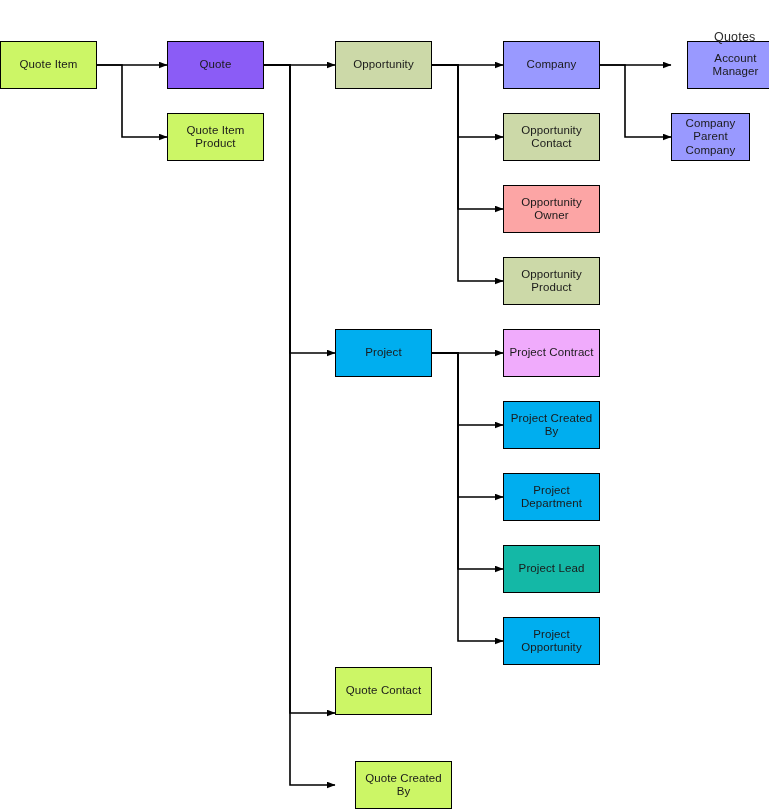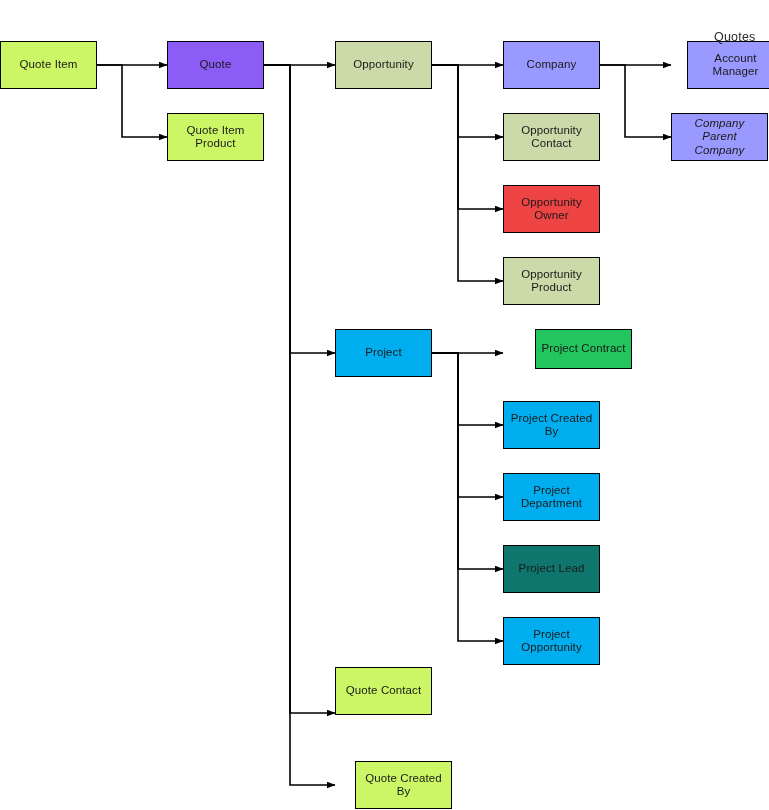--- a/index.html
+++ b/index.html
@@ -86,32 +86,32 @@
 
   <div id="node-layer">
       <div class="node" style="left: 0px; top: 41px; width: 97px; height: 48px; background: rgb(204, 246, 102); border-color: rgb(0, 0, 0); color: rgb(26, 26, 26);"><span class="node-label">Quote Item</span></div>
       <div class="node" style="left: 167px; top: 41px; width: 97px; height: 48px; background: #8b5cf6; border-color: rgb(0, 0, 0); color: rgb(26, 26, 26);"><span class="node-label">Quote</span></div>
       <div class="node" style="left: 167px; top: 113px; width: 97px; height: 48px; background: rgb(204, 246, 102); border-color: rgb(0, 0, 0); color: rgb(26, 26, 26);"><span class="node-label">Quote Item
 Product</span></div>
       <div class="node" style="left: 335px; top: 41px; width: 97px; height: 48px; background: rgb(204, 217, 168); border-color: rgb(0, 0, 0); color: rgb(26, 26, 26);"><span class="node-label">Opportunity</span></div>
       <div class="node" style="left: 503px; top: 41px; width: 97px; height: 48px; background: rgb(153, 153, 255); border-color: rgb(0, 0, 0); color: rgb(26, 26, 26);"><span class="node-label">Company</span></div>
       <div class="node" style="left: 503px; top: 113px; width: 97px; height: 48px; background: rgb(204, 217, 168); border-color: rgb(0, 0, 0); color: rgb(26, 26, 26);"><span class="node-label">Opportunity
 Contact</span></div>
-      <div class="node" style="left: 503px; top: 185px; width: 97px; height: 48px; background: #ef4444; border-color: rgb(0, 0, 0); color: rgb(26, 26, 26);"><span class="node-label">Opportunity Owner</span></div>
+      <div class="node" style="left: 503px; top: 185px; width: 97px; height: 48px; background: #fca5a5; border-color: rgb(0, 0, 0); color: rgb(26, 26, 26);"><span class="node-label">Opportunity Owner</span></div>
       <div class="node" style="left: 503px; top: 257px; width: 97px; height: 48px; background: rgb(204, 217, 168); border-color: rgb(0, 0, 0); color: rgb(26, 26, 26);"><span class="node-label">Opportunity
 Product</span></div>
       <div class="node" style="left: 671px; top: 41px; width: 97px; height: 48px; background: rgb(153, 153, 255); border-color: rgb(0, 0, 0); color: rgb(26, 26, 26); margin-left: 16px;"><span class="node-label">Account Manager</span></div>
-      <div class="node" style="left: 671px; top: 113px; width: 97px; height: 48px; background: rgb(153, 153, 255); border-color: rgb(0, 0, 0); color: rgb(26, 26, 26); font-style: italic;"><span class="node-label">Company Parent
+      <div class="node" style="left: 671px; top: 113px; width: 79px; height: 48px; background: rgb(153, 153, 255); border-color: rgb(0, 0, 0); color: rgb(26, 26, 26);"><span class="node-label">Company Parent
 Company</span></div>
       <div class="node" style="left: 335px; top: 329px; width: 97px; height: 48px; background: rgb(0, 174, 239); border-color: rgb(0, 0, 0); color: rgb(26, 26, 26);"><span class="node-label">Project</span></div>
-      <div class="node" style="left: 503px; top: 329px; width: 97px; height: 40px; background: #22c55e; border-color: rgb(0, 0, 0); color: rgb(26, 26, 26); margin-left: 32px;"><span class="node-label">Project Contract</span></div>
+      <div class="node" style="left: 503px; top: 329px; width: 97px; height: 48px; background: #f0abfc; border-color: rgb(0, 0, 0); color: rgb(26, 26, 26);"><span class="node-label">Project Contract</span></div>
       <div class="node" style="left: 503px; top: 401px; width: 97px; height: 48px; background: rgb(0, 174, 239); border-color: rgb(0, 0, 0); color: rgb(26, 26, 26); justify-content: flex-end;"><span class="node-label">Project Created By</span></div>
       <div class="node" style="left: 503px; top: 473px; width: 97px; height: 48px; background: rgb(0, 174, 239); border-color: rgb(0, 0, 0); color: rgb(26, 26, 26);"><span class="node-label">Project
 Department</span></div>
-      <div class="node" style="left: 503px; top: 545px; width: 97px; height: 48px; background: #0f766e; border-color: rgb(0, 0, 0); color: rgb(26, 26, 26);"><span class="node-label">Project Lead</span></div>
+      <div class="node" style="left: 503px; top: 545px; width: 97px; height: 48px; background: #14b8a6; border-color: rgb(0, 0, 0); color: rgb(26, 26, 26);"><span class="node-label">Project Lead</span></div>
       <div class="node" style="left: 503px; top: 617px; width: 97px; height: 48px; background: rgb(0, 174, 239); border-color: rgb(0, 0, 0); color: rgb(26, 26, 26);"><span class="node-label">Project
 Opportunity</span></div>
       <div class="node" style="left: 335px; top: 667px; width: 97px; height: 48px; background: rgb(204, 246, 102); border-color: rgb(0, 0, 0); color: rgb(26, 26, 26);"><span class="node-label">Quote Contact</span></div>
       <div class="node" style="left: 335px; top: 761px; width: 97px; height: 48px; background: rgb(204, 246, 102); border-color: rgb(0, 0, 0); color: rgb(26, 26, 26); margin-left: 20px;"><span class="node-label">Quote Created By</span></div>
     </div>
 
   <div class="diagram-title" style="left: 714px; top: 18px; margin-top: 12px;">Quotes</div>
 
 </div>
 

